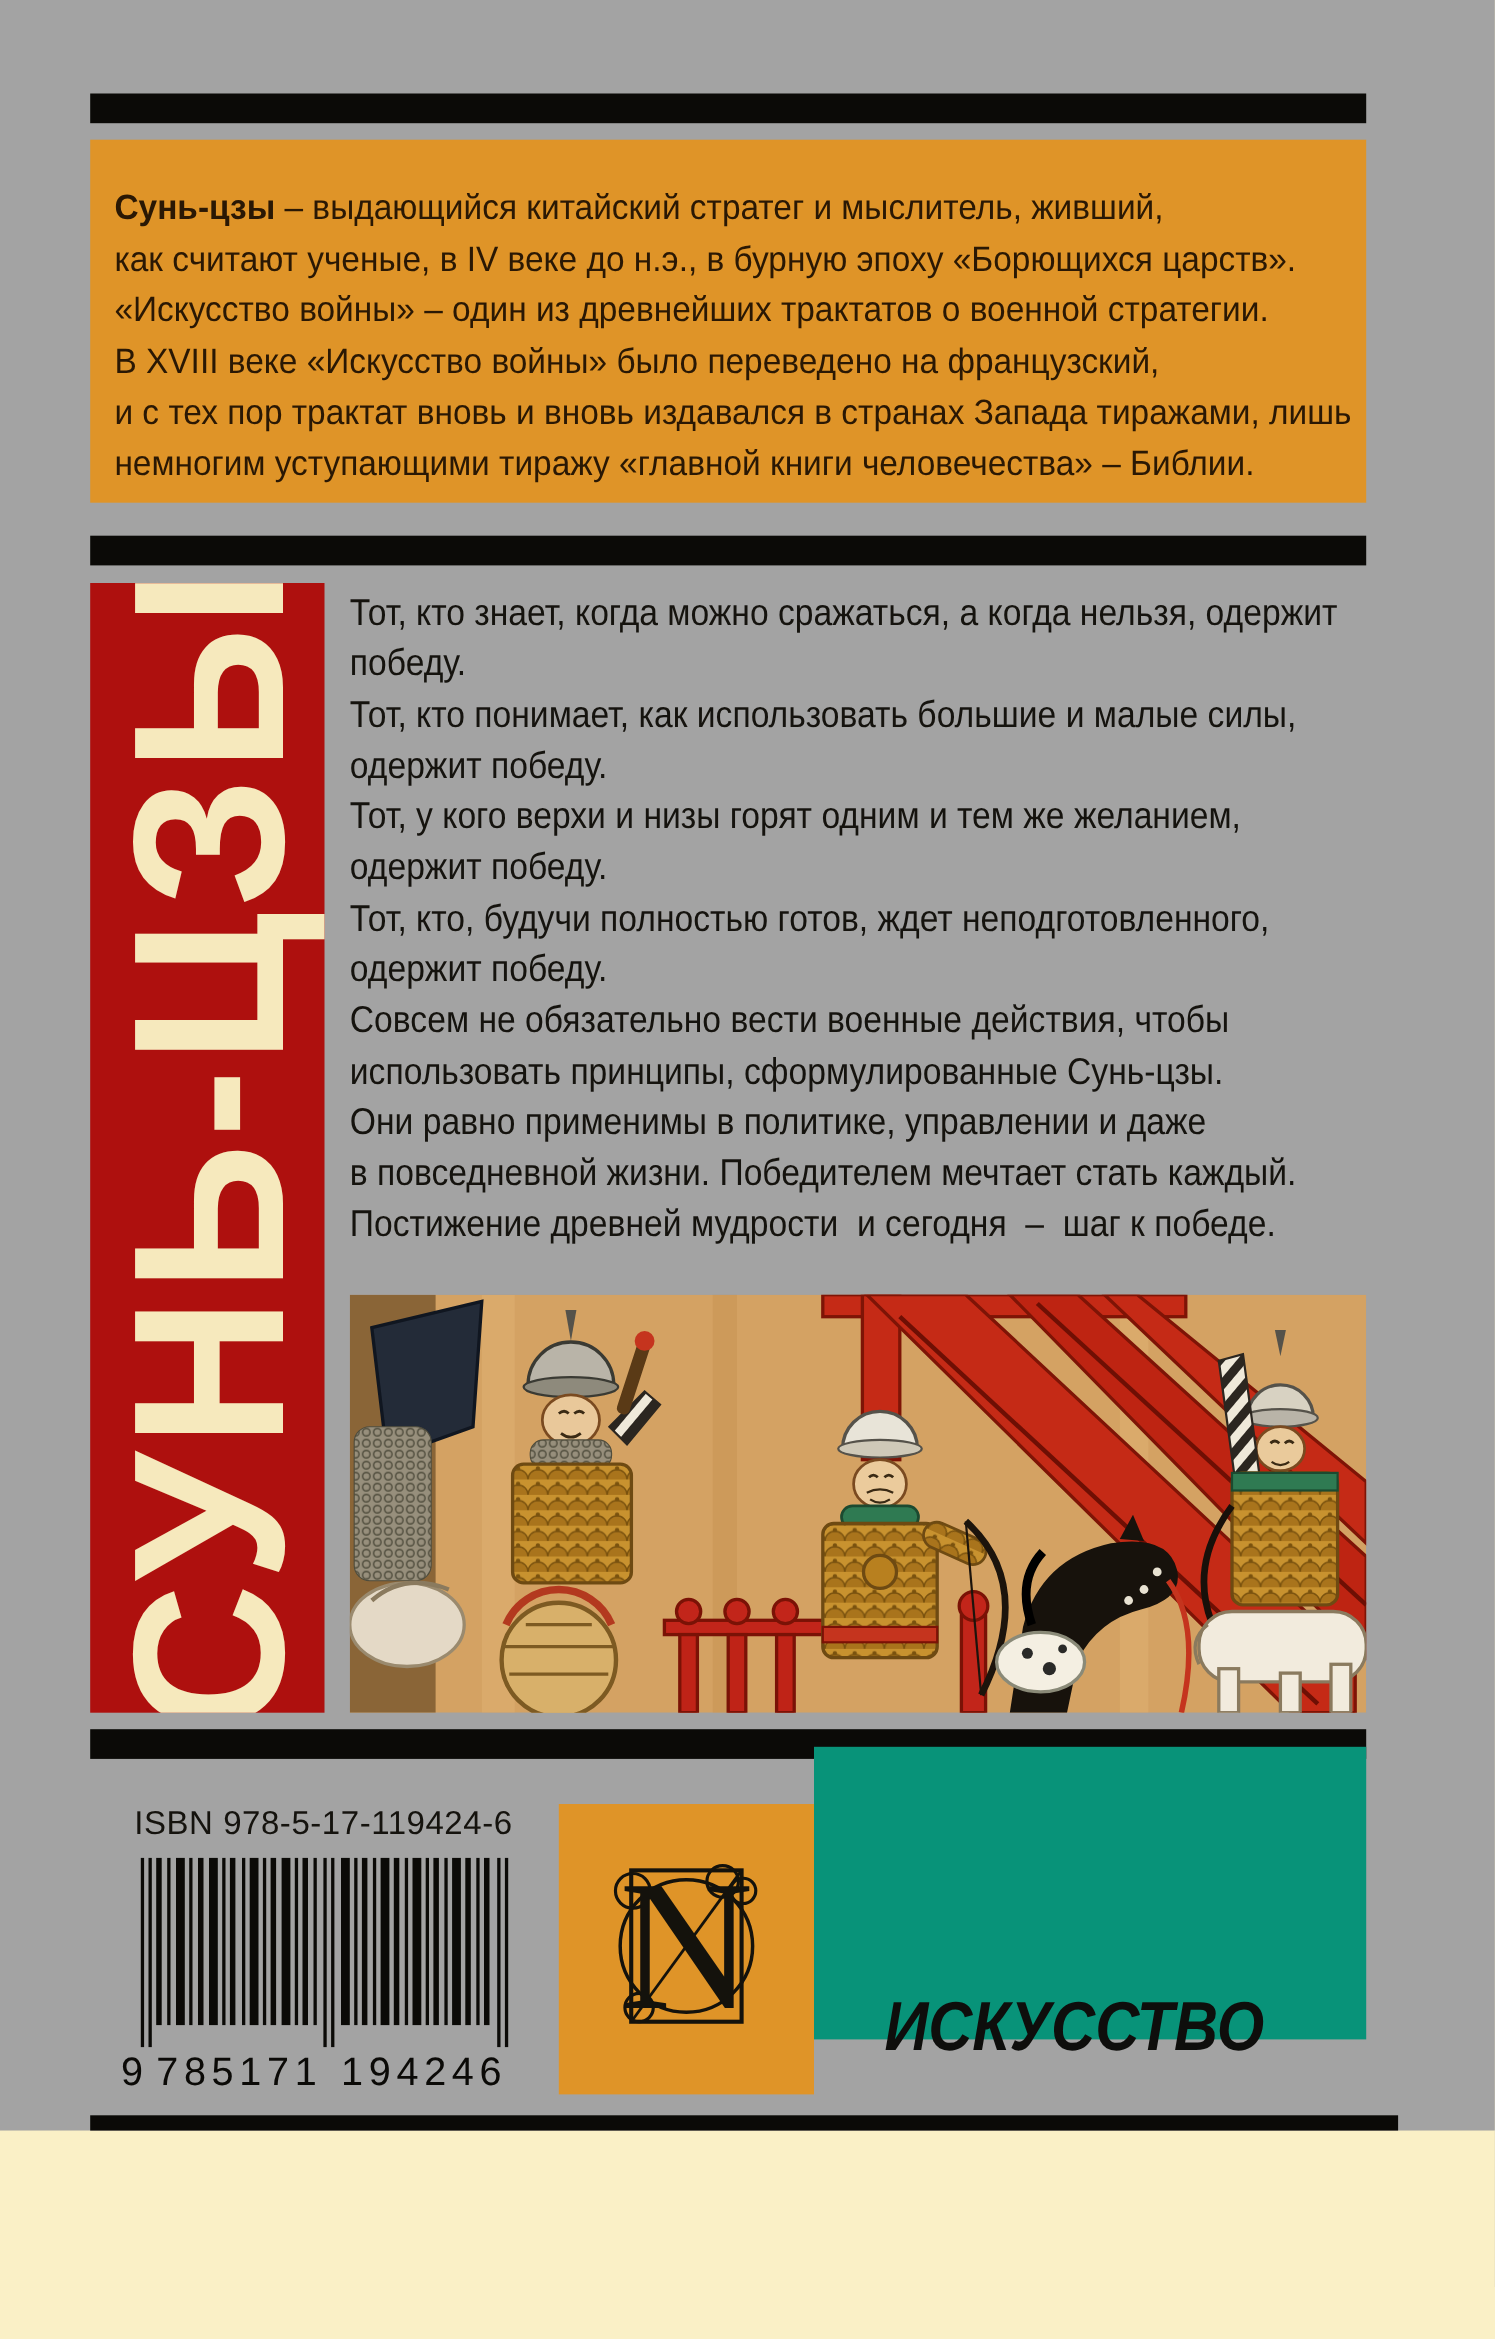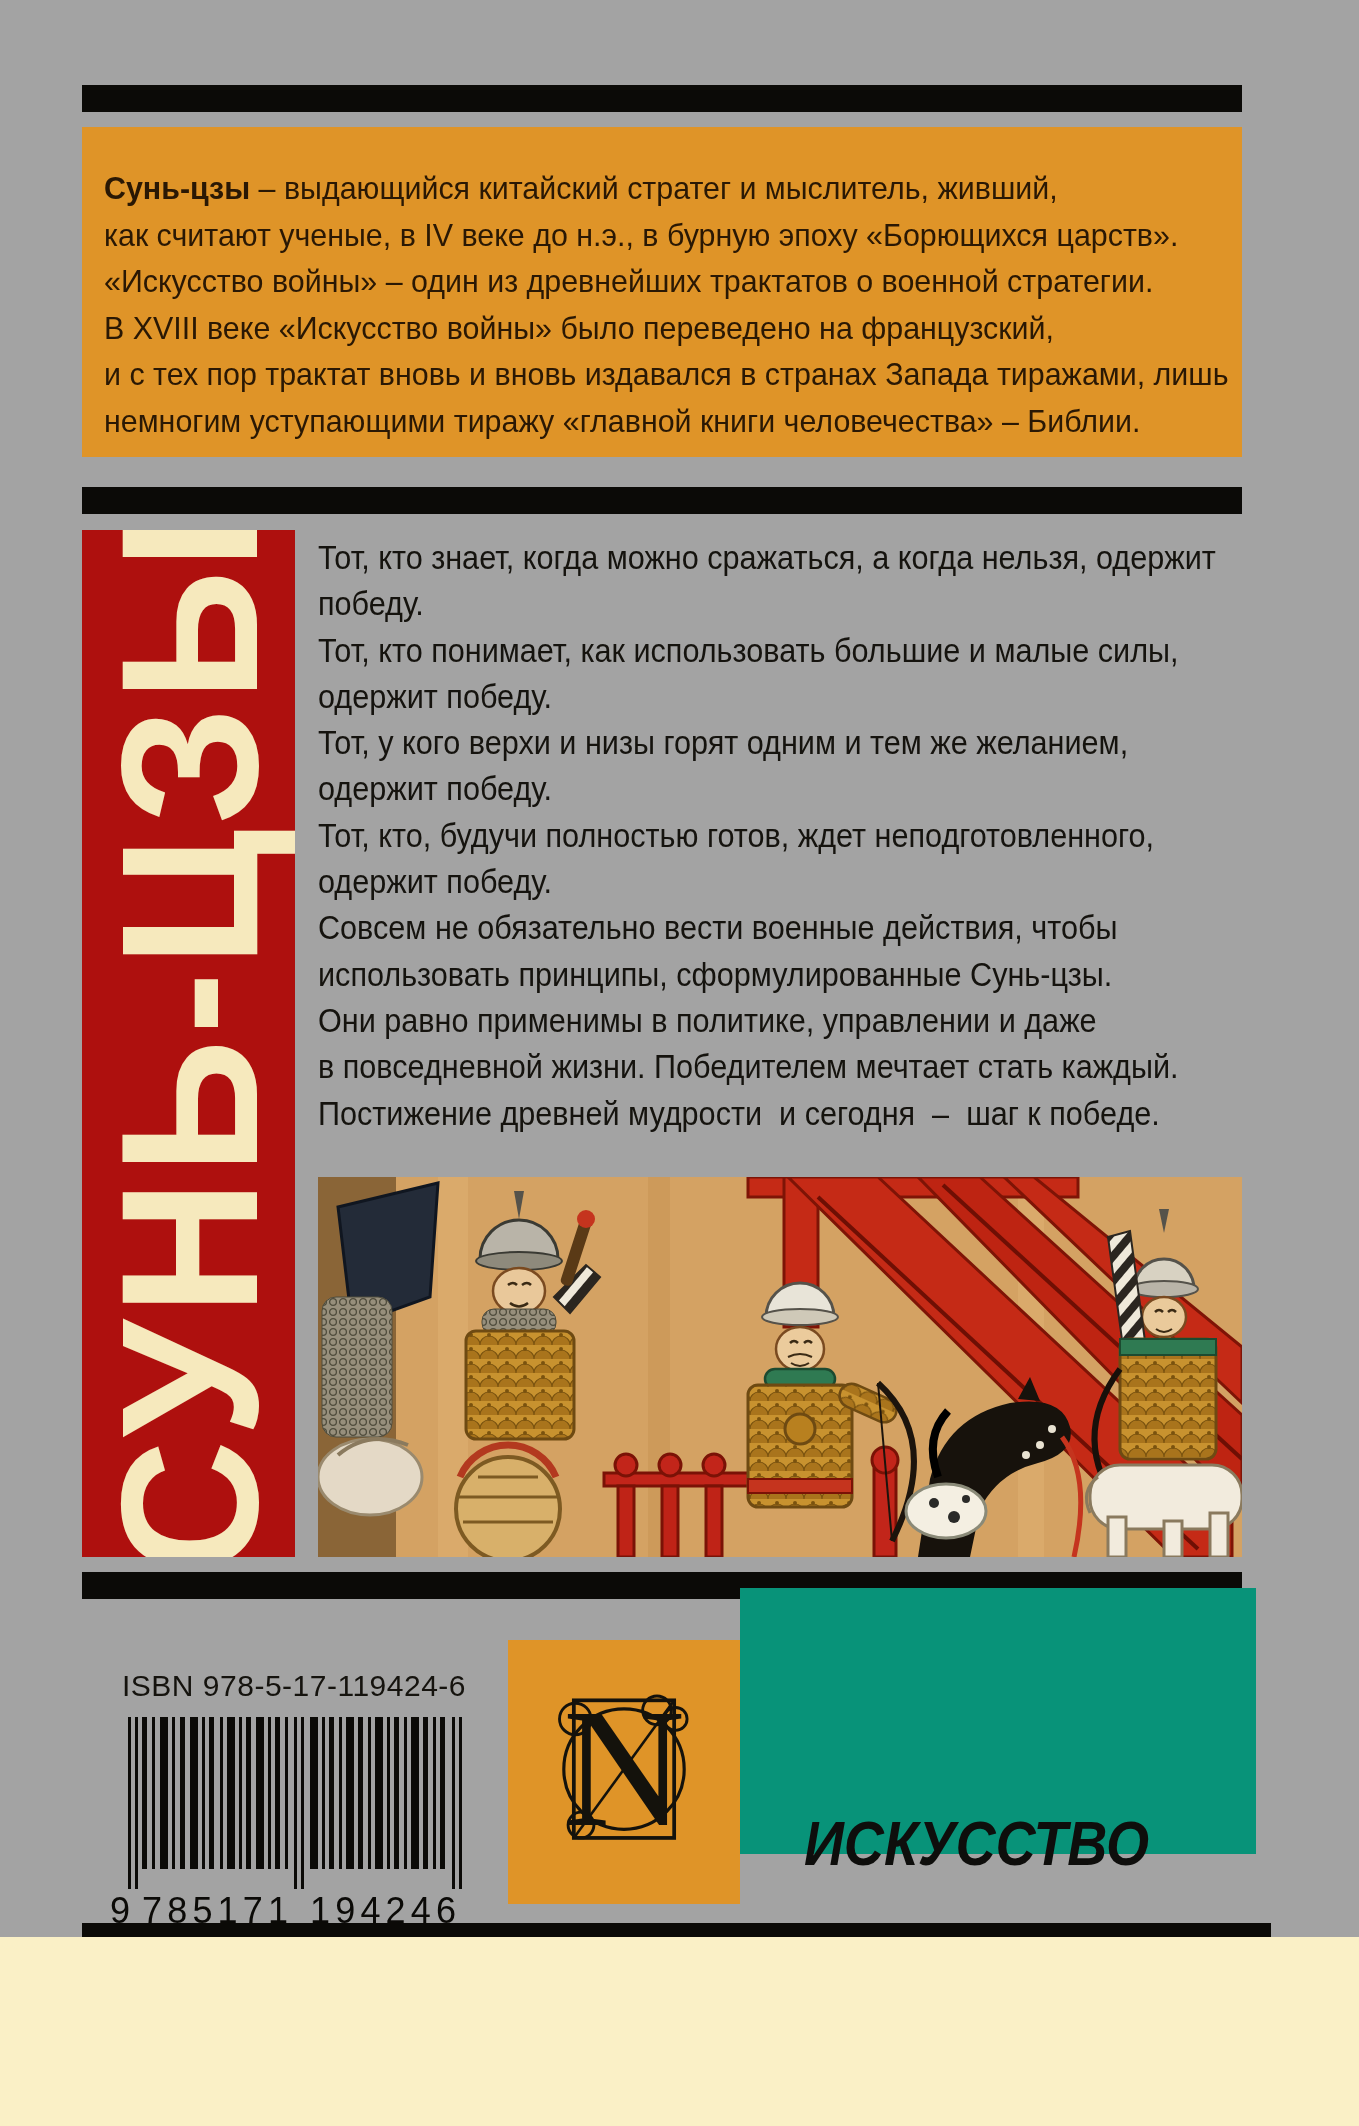--- a/index.html
+++ b/index.html
@@ -25,26 +25,26 @@
 
   
   .quotes{position:absolute;left:318px;top:534px;transform:scaleX(0.9);transform-origin:0 0;
           color:#15130E;font-size:34px;line-height:46.3px;}
   .quotes .line{white-space:pre;}
 
   
   .painting{position:absolute;left:318px;top:1177px;width:924px;height:380px;}
 
   
-  .isbn-wrap{position:absolute;left:108px;top:1641px;width:372px;margin-top:28px;}
+  .isbn-wrap{position:absolute;left:108px;top:1641px;width:372px;}
   .isbn-label{color:#15130E;font-size:30px;text-align:center;letter-spacing:0.5px;white-space:pre;}
   .barcode{display:block;margin-top:8px;}
   .logo-box{position:absolute;left:508px;top:1640px;width:232px;height:264px;background:#DF9428;
             display:flex;align-items:center;justify-content:center;}
-  .title-box{position:absolute;left:740px;top:1588px;width:502px;height:266px;background:#089379;padding-left:14px;}
+  .title-box{position:absolute;left:740px;top:1588px;width:502px;height:266px;background:#089379;}
   .title-text{position:absolute;left:64px;top:50px;color:#0E0E0C;font-style:italic;font-weight:bold;
               font-size:63px;line-height:82px;transform:scaleX(0.88);transform-origin:0 0;white-space:pre;}
 
   
   .series-bar{position:absolute;left:82px;top:1923px;width:1160px;height:100px;background:#0B0A07;
               display:flex;align-items:center;justify-content:center;padding-left:29px;}
   .series-label{color:#F2E6BC;font-size:33px;letter-spacing:36px;word-spacing:34px;white-space:pre;
                 margin-right:-36px;}
 </style>
 </head>

